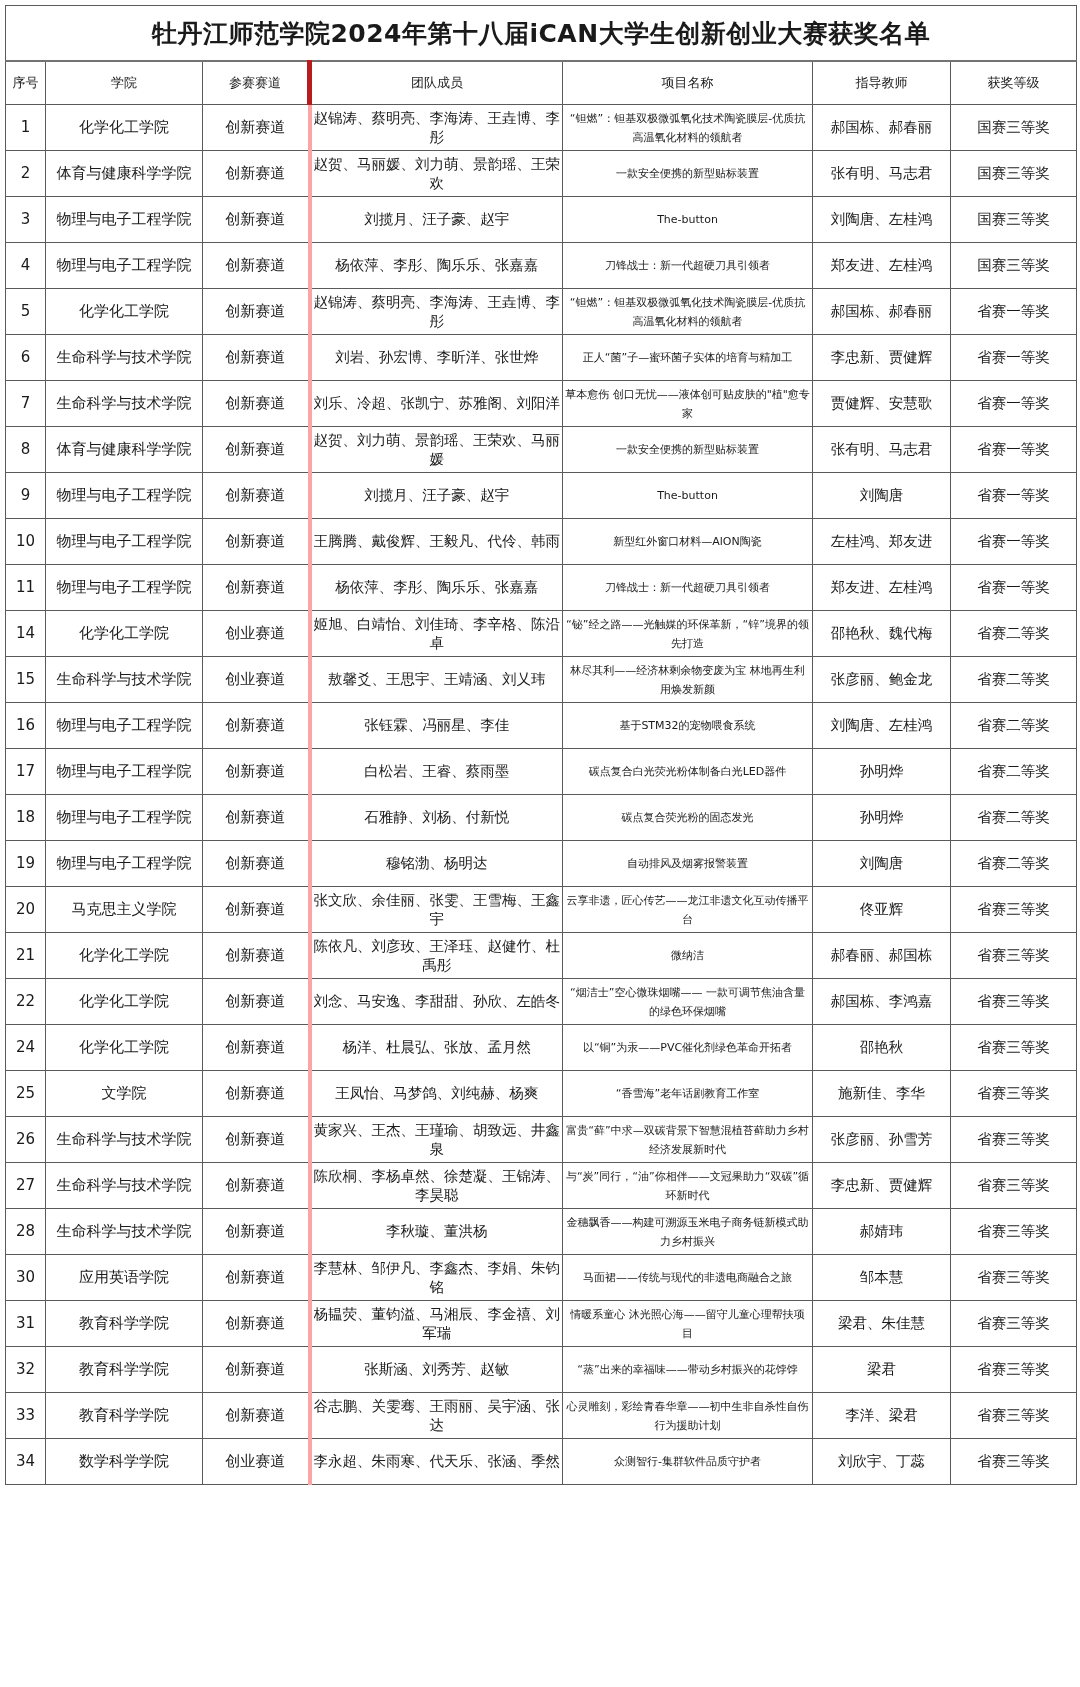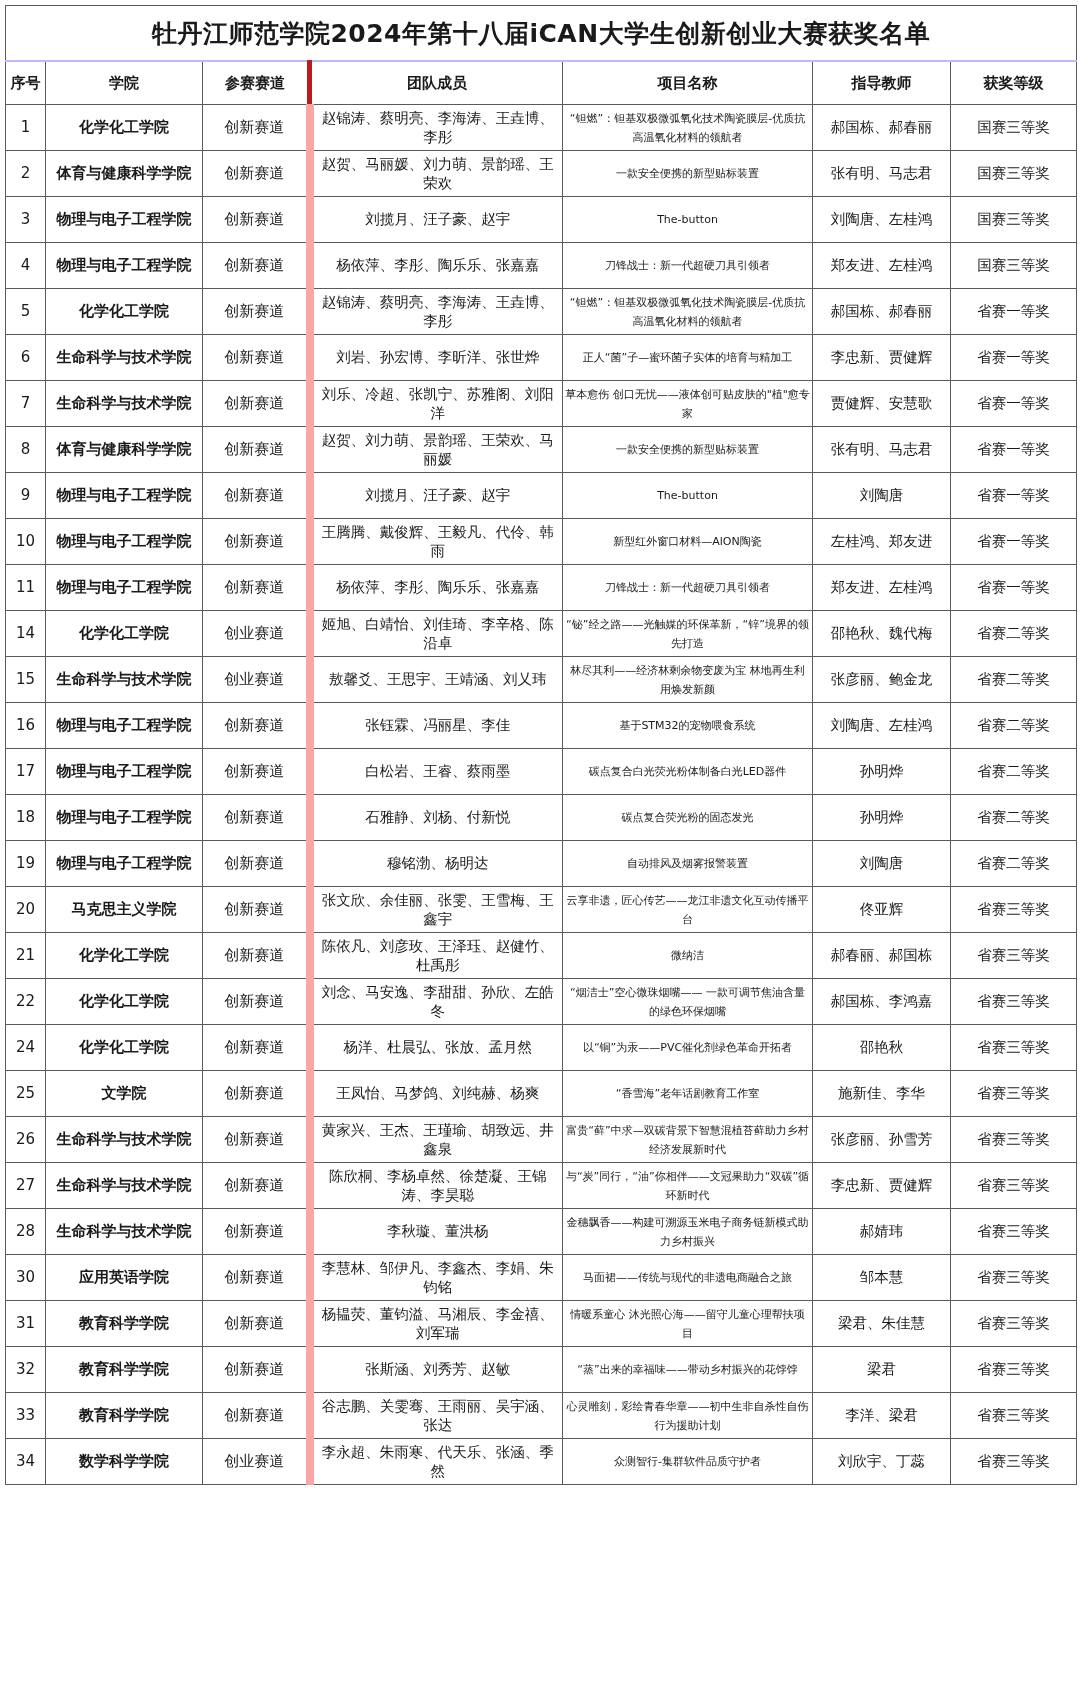--- a/index.html
+++ b/index.html
@@ -1,25 +1,25 @@
 <!DOCTYPE html>
 <html><head>
 <meta charset="utf-8">
 <style>
   html, body { margin: 0; padding: 0; background: #ffffff; }
   body { width: 1080px; height: 1687px; font-family: "DejaVu Sans", "Liberation Sans", sans-serif; color: #1a1a1a; }
   .sheet { position: absolute; left: 5px; top: 5px; width: 1071px; }
   table { border-collapse: collapse; table-layout: fixed; width: 1071px; }
   td, th { border: 1px solid #5a5a5a; text-align: center; vertical-align: middle; padding: 0 2px; overflow: hidden; }
-  .title-cell { height: 54px; font-size: 25px; font-weight: bold; letter-spacing: 0.5px; border-bottom: 2px solid #c4b5fd; }
-  th { height: 42px; font-size: 15px; font-weight: bold; }
+  .title-cell { height: 54px; font-size: 25px; font-weight: bold; letter-spacing: 0.5px; border-bottom: 2px solid #737373; }
+  th { height: 42px; font-size: 13px; font-weight: normal; }
   td { height: 45px; font-size: 14.5px; line-height: 19px; }
   td.c-no { font-size: 15px; }
-  td.c-school { font-size: 15px; font-weight: bold; }
-  td.c-track { font-size: 15px; border-right: 8px solid #fca5a5; }
+  td.c-school { font-size: 15px; }
+  td.c-track { font-size: 15px; border-right: 4px solid #fca5a5; }
   th.c-track { border-right: 5px solid #b91c1c; }
   td.c-project { font-size: 11px; line-height: 19px; }
   .clip { display: block; max-height: 42px; overflow: hidden; }
 </style>
 </head>
 <body>
 
 <div class="sheet">
   <table>
     <colgroup>

